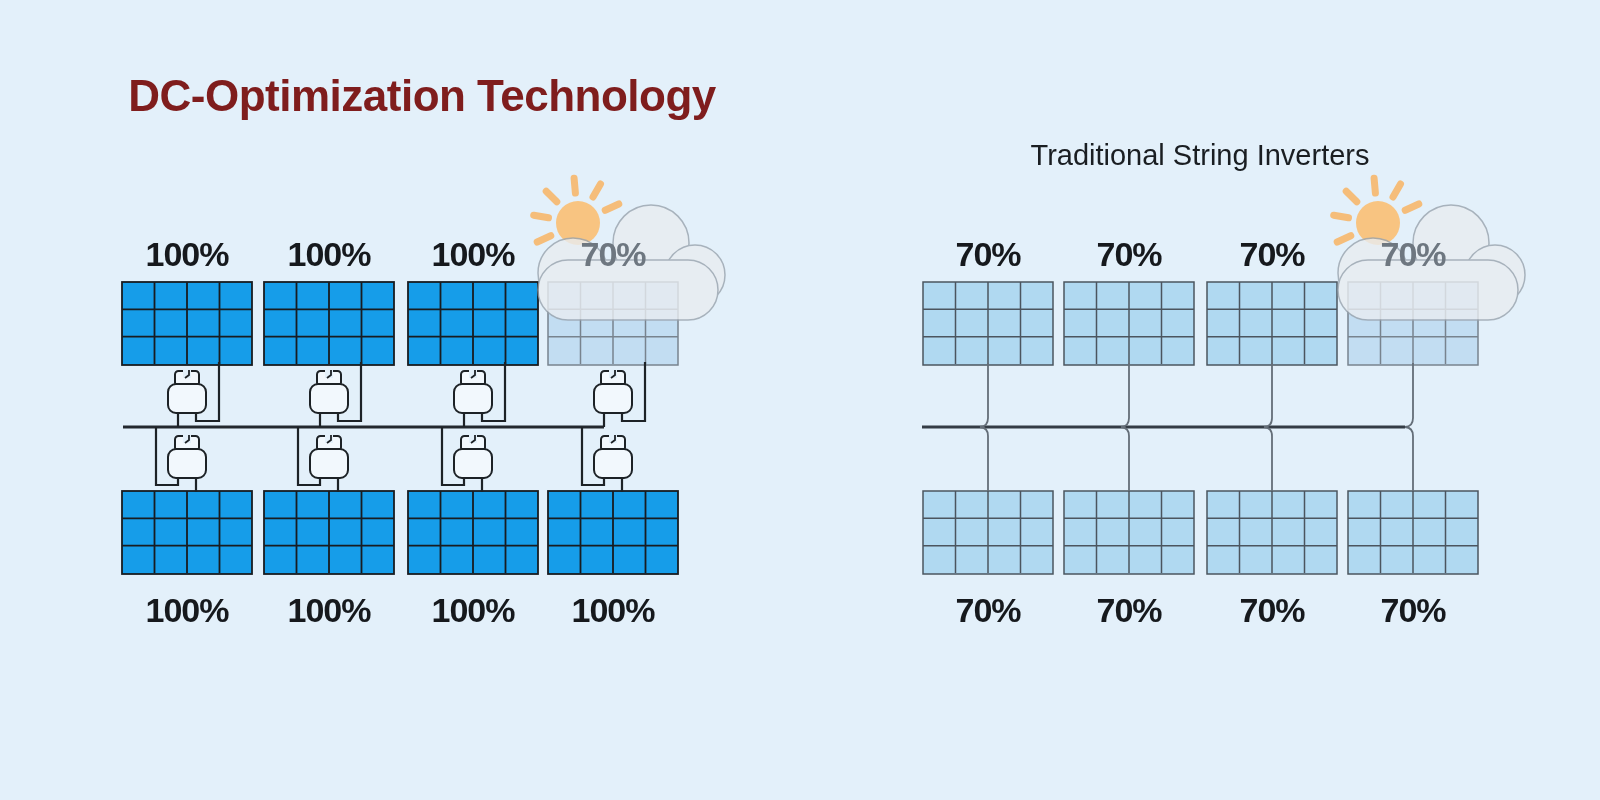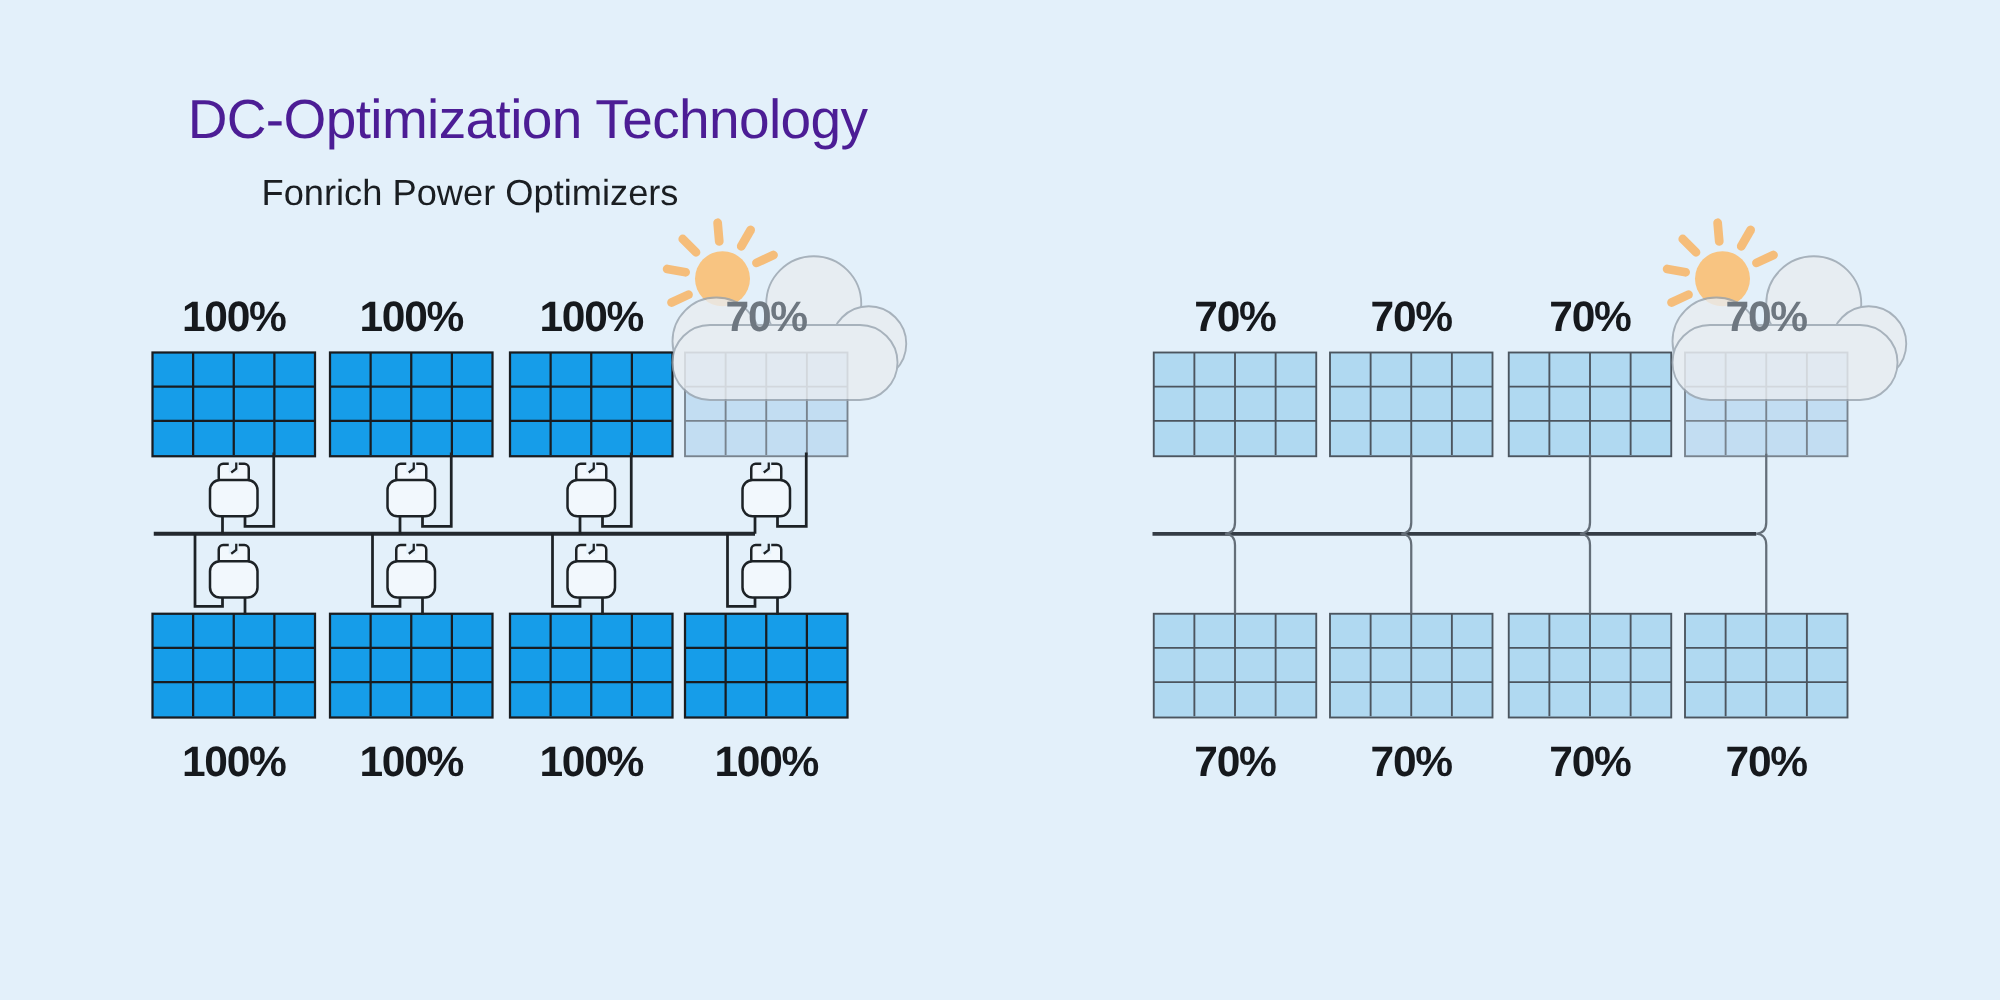--- a/index.html
+++ b/index.html
@@ -3,22 +3,22 @@
 <meta charset="utf-8">
 <style>
   html,body{margin:0;padding:0;background:#cfd8e0;}
   .stage{
     position:relative;width:1600px;height:800px;background:#E3F0FA;
     font-family:"Liberation Sans",sans-serif;overflow:hidden;
   }
   .gfx{position:absolute;left:0;top:0;}
   .title{
     position:absolute;transform:translateX(-50%);
-    font-size:44px;font-weight:400;letter-spacing:-0.5px;
-    color:#4c1d95;white-space:nowrap;line-height:1.1;
+    font-size:44px;font-weight:700;letter-spacing:-0.5px;
+    color:#7f1d1d;white-space:nowrap;line-height:1.1;
   }
   .subtitle{
     position:absolute;transform:translateX(-50%);
     font-size:29px;font-weight:400;color:#1A1E22;white-space:nowrap;line-height:1.1;
   }
   .pct{
     position:absolute;transform:translateX(-50%);
     font-size:34px;font-weight:700;letter-spacing:-1px;
     color:#16191D;white-space:nowrap;line-height:1.1;
   }
@@ -45,21 +45,21 @@
   .sun{fill:#F8C481;}
   .cloud{opacity:0.8;}
   .cloud circle,.cloud rect{fill:#E9EDF1;stroke:#99A3AD;stroke-width:1.5;}
 </style>
 </head>
 <body>
 
 <div class="stage">
 
   <div class="title" style="left:422px;top:72px">DC-Optimization Technology</div>
-  <div class="subtitle" style="left:376px;top:140px">Fonrich Power Optimizers</div>
+  <div class="subtitle" style="left:1200px;top:140px">Traditional String Inverters</div>
 
   <svg class="gfx" width="1600" height="800" viewBox="0 0 1600 800">
     <defs>
       <path id="grid" class="gridlines" d="M32.5 0 V82 M65 0 V82 M97.5 0 V82 M0 27.3 H130 M0 54.7 H130"></path>
       <g id="opt">
         <rect class="optfill" x="-12" y="0" width="24" height="15" rx="3.5"></rect>
         <rect class="notch" x="-4" y="-2" width="8" height="9"></rect>
         <path class="hook" d="M2 -1 L2 4 L-2 7"></path>
         <rect class="optfill" x="-19" y="13" width="38" height="29" rx="8"></rect>
       </g>

